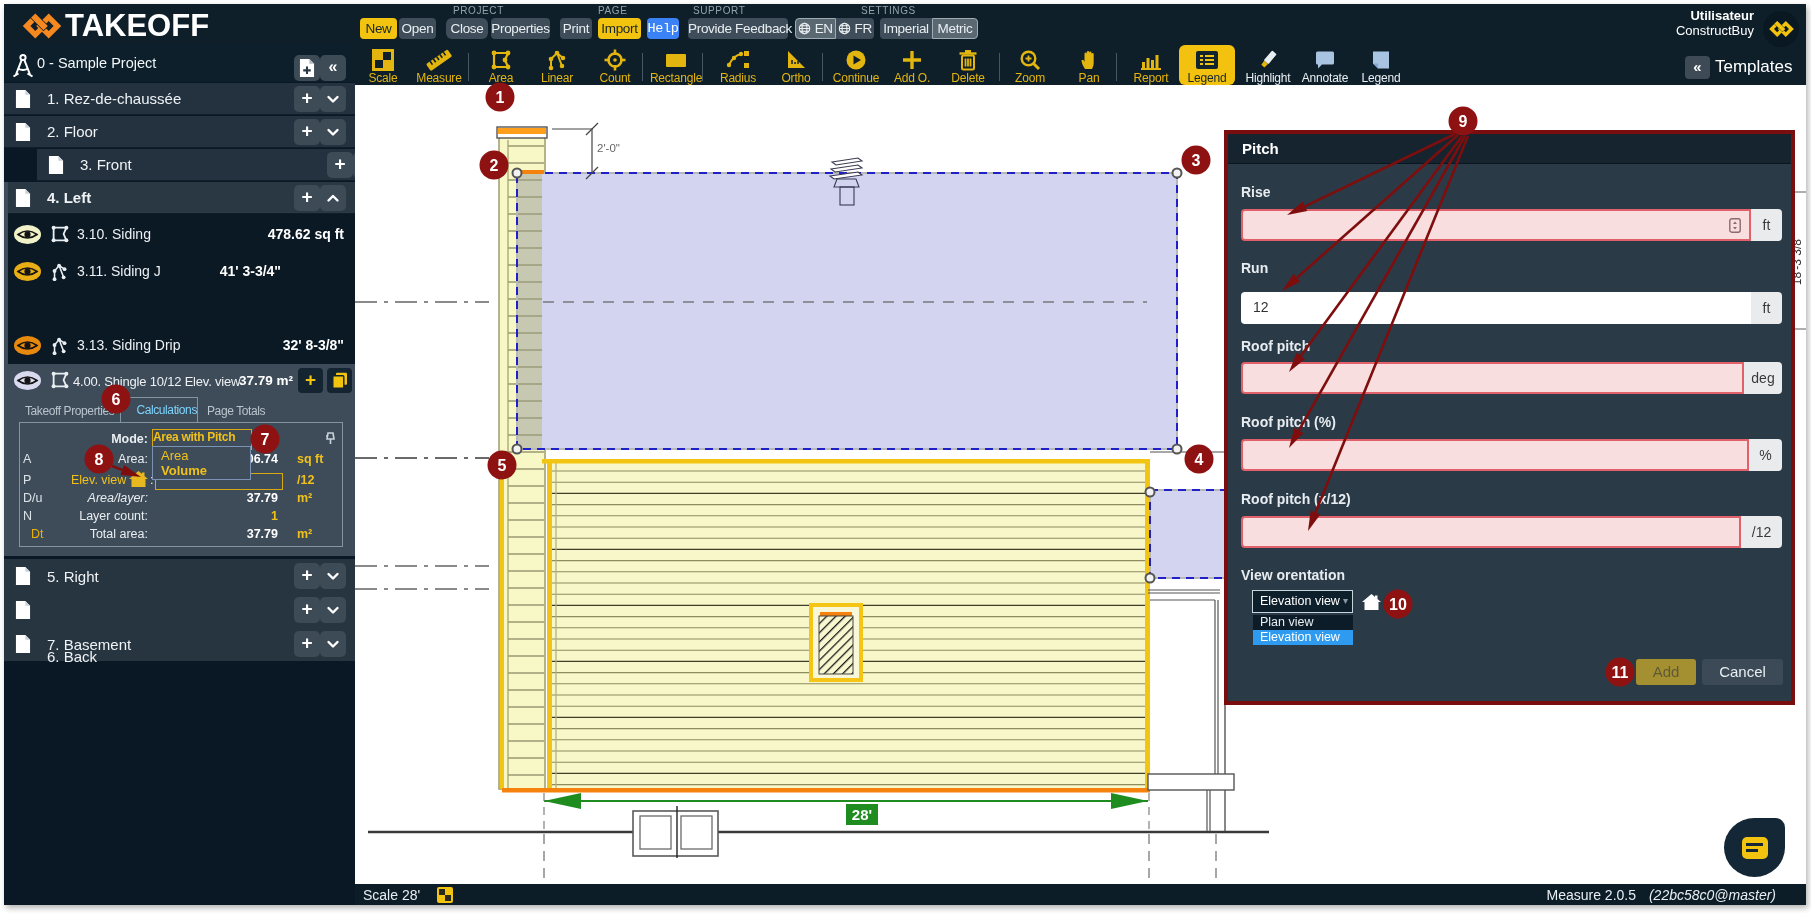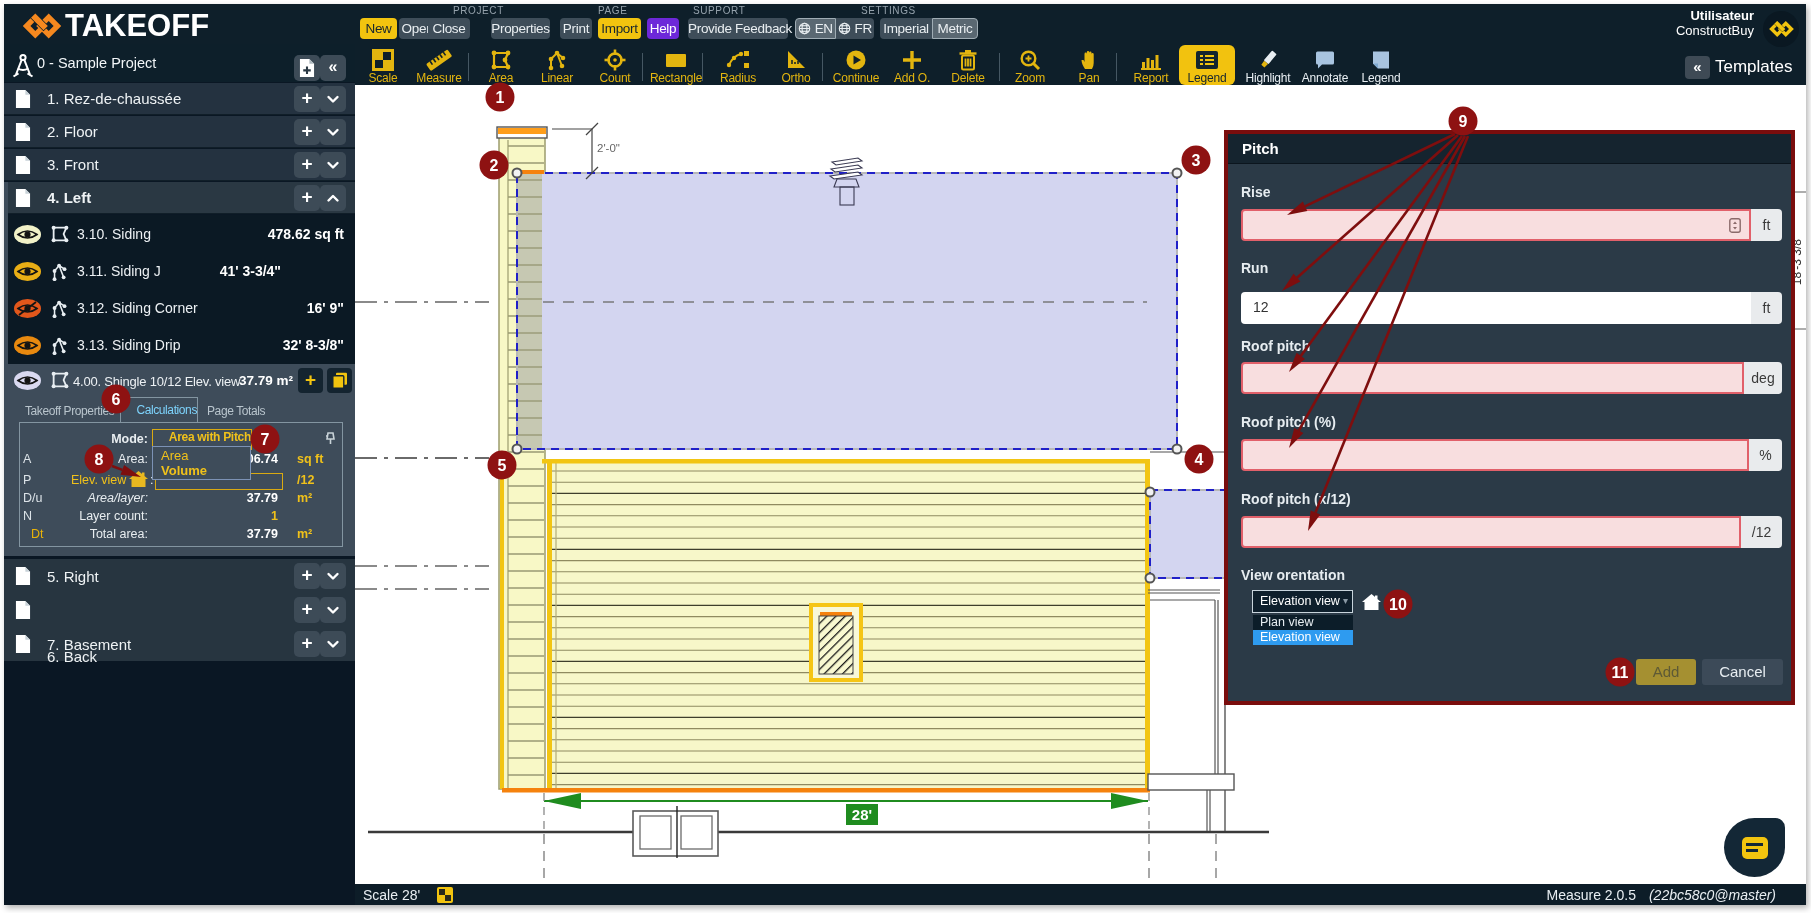--- a/index.html
+++ b/index.html
@@ -2,21 +2,21 @@
 <html><head>
 <meta charset="utf-8">
 <style>
   * { margin:0; padding:0; box-sizing:border-box; }
   html,body { width:1811px; height:913px; background:#fff; font-family:"Liberation Sans", sans-serif; overflow:hidden; }
   #page { position:absolute; left:4px; top:4px; width:1802px; height:901px; background:#0E1F2A; box-shadow:2px 3px 6px rgba(0,0,0,0.30); }
   .abs { position:absolute; }
   .grplabel { position:absolute; top:1px; font-size:10px; font-weight:normal; color:#95A2AC; letter-spacing:0.6px; }
   .hbtn { position:absolute; top:14px; height:21px; border-radius:4px; background:#3E4D59; color:#E9EEF1; font-size:13.5px; letter-spacing:-0.3px; line-height:21px; text-align:center; white-space:nowrap; }
   .hbtn.yellow { background:#F2C40F; color:#17262F; }
-  .hbtn.blue { background:#6d28d9; color:#fff; }
+  .hbtn.blue { background:#3b82f6; color:#fff;font-family:Liberation Mono, monospace; }
   .hbtn.selhalf { background:#5A6872; border:1px solid #9FACB4; line-height:19px; }
   .tool { position:absolute; top:44px; width:56px; height:40px; text-align:center; font-size:12px; letter-spacing:-0.2px; white-space:nowrap; }
   .tool .ic { height:23px; padding-top:1px; }
   .tsep { position:absolute; top:49px; width:1px; height:28px; background:#455763; }
   #sidebar { position:absolute; left:0; top:40px; width:351px; height:861px; background:#0A1724; }
   .prow { position:absolute; left:0; width:351px; height:33px; background:#243240; color:#EFF3F5; font-size:15px; }
   .prow .nm { position:absolute; left:43px; top:7px; }
   .sqbtn { position:absolute; width:26px; height:26px; background:#3D4B57; border-radius:5px; color:#fff; text-align:center; }
   .itext { color:#EDF1F4; font-size:14px; position:absolute; left:73px; top:10px; }
   .ival { color:#fff; font-size:14px; font-weight:bold; position:absolute; right:11px; top:10px; }
@@ -40,21 +40,21 @@
       <path d="M16 2 L30 16 L25.2 20.8 L11.2 6.8 Z" fill="#F5881F"></path>
     </svg>
   </div>
   <div class="abs" style="left:61px;top:4px;font-size:31px;font-weight:bold;color:#fff;letter-spacing:0px;">TAKEOFF</div>
   <div class="grplabel" style="left:449px;">PROJECT</div>
   <div class="grplabel" style="left:594px;">PAGE</div>
   <div class="grplabel" style="left:689px;">SUPPORT</div>
   <div class="grplabel" style="left:857px;">SETTINGS</div>
 <div class="hbtn yellow" style="left:356px;width:37px;">New</div>
 <div class="hbtn " style="left:395px;width:37px;">Open</div>
-<div class="hbtn " style="left:424px;width:42px;">Close</div>
+<div class="hbtn " style="left:442px;width:42px;border-radius:6px;">Close</div>
 <div class="hbtn " style="left:487px;width:59px;">Properties</div>
 <div class="hbtn " style="left:556px;width:32px;">Print</div>
 <div class="hbtn yellow" style="left:594px;width:43px;">Import</div>
 <div class="hbtn blue" style="left:643px;width:32px;">Help</div>
 <div class="hbtn " style="left:684px;width:100px;">Provide Feedback</div>
 <div class="hbtn selhalf" style="left:791px;width:41px;border-radius:4px 0 0 4px;"><svg width="13" height="13" viewBox="0 0 14 14" style="vertical-align:-2px;">
         <g stroke="#E9EEF1" stroke-width="1.2" fill="none">
           <circle cx="7" cy="7" r="5.6"></circle>
           <ellipse cx="7" cy="7" rx="2.6" ry="5.6"></ellipse>
           <line x1="1.4" y1="7" x2="12.6" y2="7"></line>
@@ -305,21 +305,21 @@
 <svg class="abs" style="left:11px;top:6px;" width="16" height="20" viewBox="0 0 17 21">
           <path d="M1 1 L11 1 L16 6 L16 20 L1 20 Z" fill="#fff"></path>
           <path d="M11 1 L11 6 L16 6 Z" fill="#C8D2D8"></path>
         </svg>
 <div class="nm" style="font-weight:normal;">2. Floor</div>
 <div class="sqbtn" style="left:290px;top:3px;width:26px;height:26px;font-size:19px;line-height:24px;font-weight:bold;">+</div>
 <div class="sqbtn" style="left:316px;top:3px;width:26px;height:26px;"><svg width="16" height="14" viewBox="0 0 16 14" style="margin-top:6px;">
             <path d="M3.5 5 L8 9.5 L12.5 5" fill="none" stroke="#fff" stroke-width="2.4" stroke-linecap="round" stroke-linejoin="round"></path>
           </svg></div>
 </div>
-<div class="prow" style="top:105px;height:32px;background:#243240;border-bottom:1px solid #101E28;">
+<div class="prow" style="top:105px;height:32px;background:#243240;border-bottom:1px solid #101E28;margin-left:33px;">
 <svg class="abs" style="left:11px;top:6px;" width="16" height="20" viewBox="0 0 17 21">
           <path d="M1 1 L11 1 L16 6 L16 20 L1 20 Z" fill="#fff"></path>
           <path d="M11 1 L11 6 L16 6 Z" fill="#C8D2D8"></path>
         </svg>
 <div class="nm" style="font-weight:normal;">3. Front</div>
 <div class="sqbtn" style="left:290px;top:3px;width:26px;height:26px;font-size:19px;line-height:24px;font-weight:bold;">+</div>
 <div class="sqbtn" style="left:316px;top:3px;width:26px;height:26px;"><svg width="16" height="14" viewBox="0 0 16 14" style="margin-top:6px;">
             <path d="M3.5 5 L8 9.5 L12.5 5" fill="none" stroke="#fff" stroke-width="2.4" stroke-linecap="round" stroke-linejoin="round"></path>
           </svg></div>
 </div>
@@ -362,39 +362,20 @@
           <g fill="#E8EEF2">
             <circle cx="5" cy="20" r="2.1"></circle>
             <circle cx="5" cy="11" r="2.1"></circle>
             <circle cx="10" cy="5" r="2.1"></circle>
             <circle cx="16" cy="9" r="2.1"></circle>
             <circle cx="15" cy="18" r="2.1"></circle>
           </g>
         </svg>
 <div class="itext">3.11. Siding J</div>
 <div class="ival">41' 3-3/4"</div>
-</div>
-<div class="abs" style="left:0;top:246px;width:351px;height:37px;">
-<div class="abs" style="left:10px;top:9px;width:27px;height:19px;background:#E2571B;border-radius:50%;"><svg width="27" height="19" viewBox="0 0 27 19">
-            <path d="M4 9.5 Q13.5 2.5 23 9.5 Q13.5 16.5 4 9.5 Z" fill="none" stroke="#141414" stroke-width="1.6"></path>
-            <circle cx="13.5" cy="9.5" r="3.1" fill="#141414"></circle>
-            <line x1="5" y1="16" x2="22" y2="3" stroke="#141414" stroke-width="1.8"></line>
-          </svg></div>
-<svg class="abs" style="left:46px;top:8px;" width="20" height="20" viewBox="0 0 22 22">
-          <path d="M5 20 L5 11 L10 5 L16 9 M10 5 L15 18" fill="none" stroke="#E8EEF2" stroke-width="1.7"></path>
-          <g fill="#E8EEF2">
-            <circle cx="5" cy="20" r="2.1"></circle>
-            <circle cx="5" cy="11" r="2.1"></circle>
-            <circle cx="10" cy="5" r="2.1"></circle>
-            <circle cx="16" cy="9" r="2.1"></circle>
-            <circle cx="15" cy="18" r="2.1"></circle>
-          </g>
-        </svg>
-<div class="itext">3.12. Siding Corner</div>
-<div class="ival">16' 9"</div>
 </div>
 <div class="abs" style="left:0;top:283px;width:351px;height:37px;">
 <div class="abs" style="left:10px;top:9px;width:27px;height:19px;background:#E8890F;border-radius:50%;"><svg width="27" height="19" viewBox="0 0 27 19">
             <path d="M4 9.5 Q13.5 2.5 23 9.5 Q13.5 16.5 4 9.5 Z" fill="none" stroke="#141414" stroke-width="1.6"></path>
             <circle cx="13.5" cy="9.5" r="3.1" fill="#141414"></circle>
           </svg></div>
 <svg class="abs" style="left:46px;top:8px;" width="20" height="20" viewBox="0 0 22 22">
           <path d="M5 20 L5 11 L10 5 L16 9 M10 5 L15 18" fill="none" stroke="#E8EEF2" stroke-width="1.7"></path>
           <g fill="#E8EEF2">
             <circle cx="5" cy="20" r="2.1"></circle>
@@ -451,21 +432,21 @@
 <div class="abs" style="left:146px;top:483px;width:128px;text-align:right;color:#fff;font-size:12.5px;font-weight:bold;">37.79</div>
 <div class="abs" style="left:293px;top:483px;color:#F0C11A;font-size:12.5px;font-weight:bold;">m²</div>
 <div class="abs" style="left:19px;top:429px;color:#DCE3E8;font-size:12.5px;">P</div>
 <div class="abs" style="left:67px;top:429px;color:#F0C11A;font-size:12.5px;">Elev. view</div>
 <svg class="abs" style="left:124px;top:426px;" width="21" height="18" viewBox="0 0 21 18">
         <path d="M10.5 1 L20 9 L17.5 9 L17.5 17 L3.5 17 L3.5 9 L1 9 Z M14 2.5 L16.5 2.5 L16.5 6 L14 5 Z" fill="#E8B820"></path>
       </svg>
 <div class="abs" style="left:146px;top:429px;color:#E8EDF0;font-size:12.5px;">:</div>
 <div class="abs" style="left:151px;top:429px;width:128px;height:17px;border:1px solid #D8A912;"></div>
 <div class="abs" style="left:293px;top:429px;color:#F0C11A;font-size:12.5px;font-weight:bold;">/12</div>
-<div class="abs" style="left:148px;top:385px;width:100px;height:21px;border:1.5px solid #D8A912;color:#F0C11A;font-size:12px;letter-spacing:-0.3px;font-weight:bold;text-align:right;line-height:14px;">Area with Pitch</div>
+<div class="abs" style="left:148px;top:385px;width:100px;height:21px;border:1.5px solid #D8A912;color:#F0C11A;font-size:12px;letter-spacing:-0.3px;font-weight:bold;text-align:left;line-height:14px;">Area with Pitch</div>
 <div class="abs" style="left:148px;top:402px;width:99px;height:34px;border:1px solid #7C92B5;background:#3E4C5A;"></div>
 <div class="abs" style="left:157px;top:404px;color:#F0C11A;font-size:13px;">Area</div>
 <div class="abs" style="left:157px;top:419px;color:#F0C11A;font-size:13px;font-weight:bold;">Volume</div>
 <svg class="abs" style="left:319px;top:387px;" width="15" height="15" viewBox="0 0 15 15">
         <g stroke="#C8D2D8" stroke-width="1.6" fill="none">
           <path d="M5 2 L10 2 L11 8 L4 8 Z"></path>
           <line x1="7.5" y1="8" x2="7.5" y2="13"></line>
           <line x1="3" y1="5" x2="5" y2="5"></line>
         </g>
       </svg>

